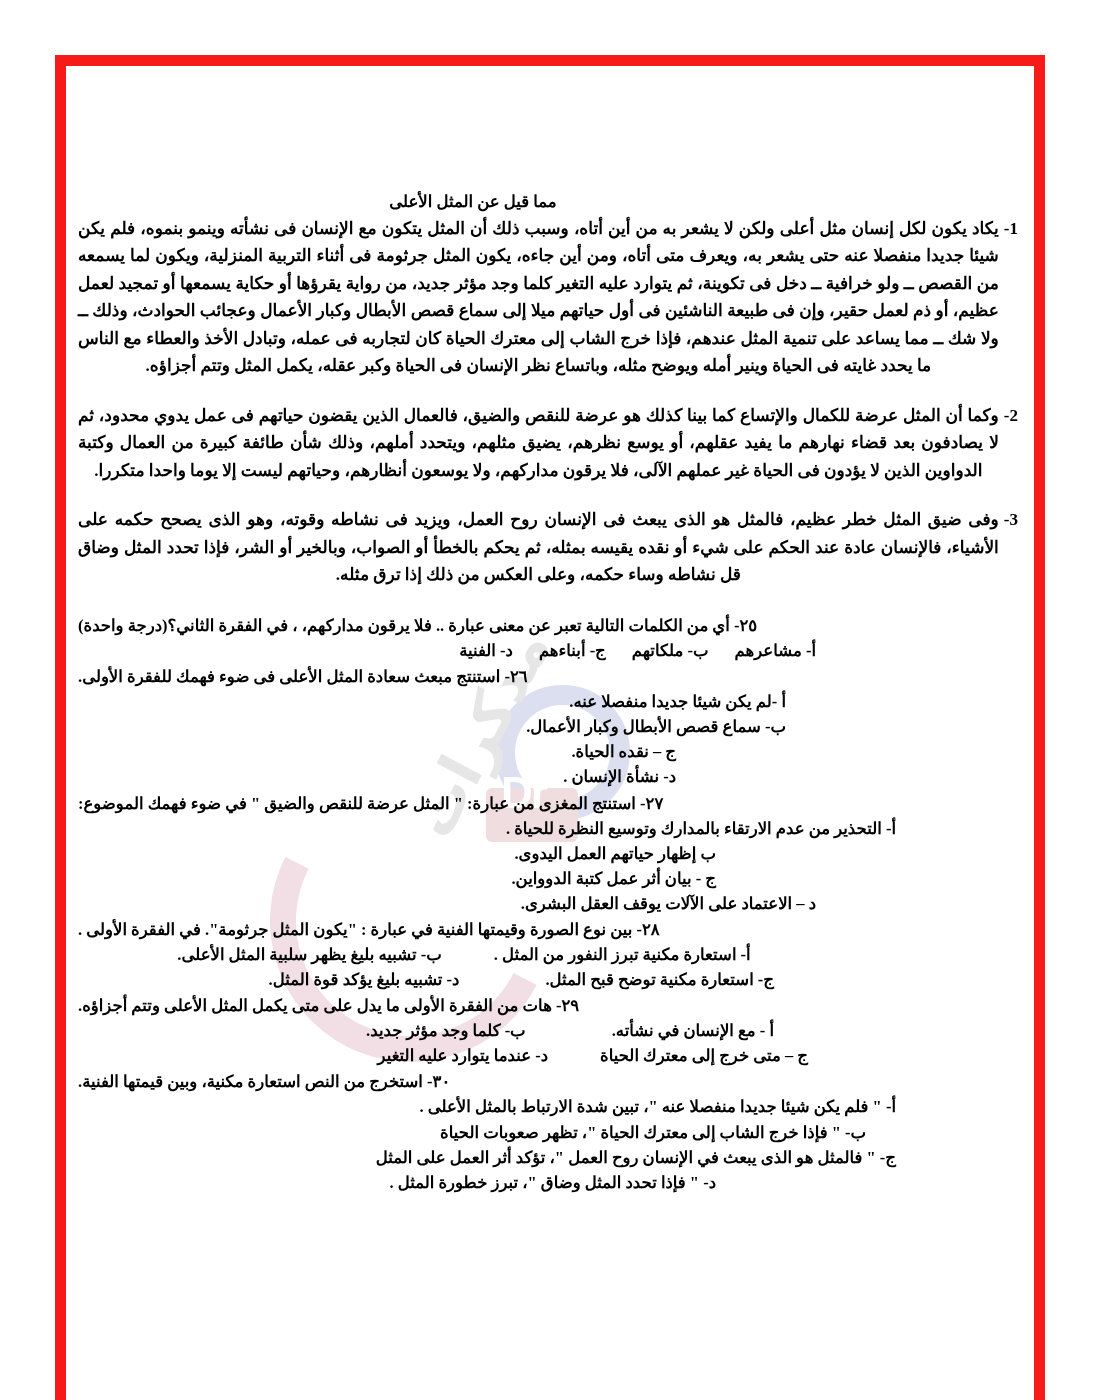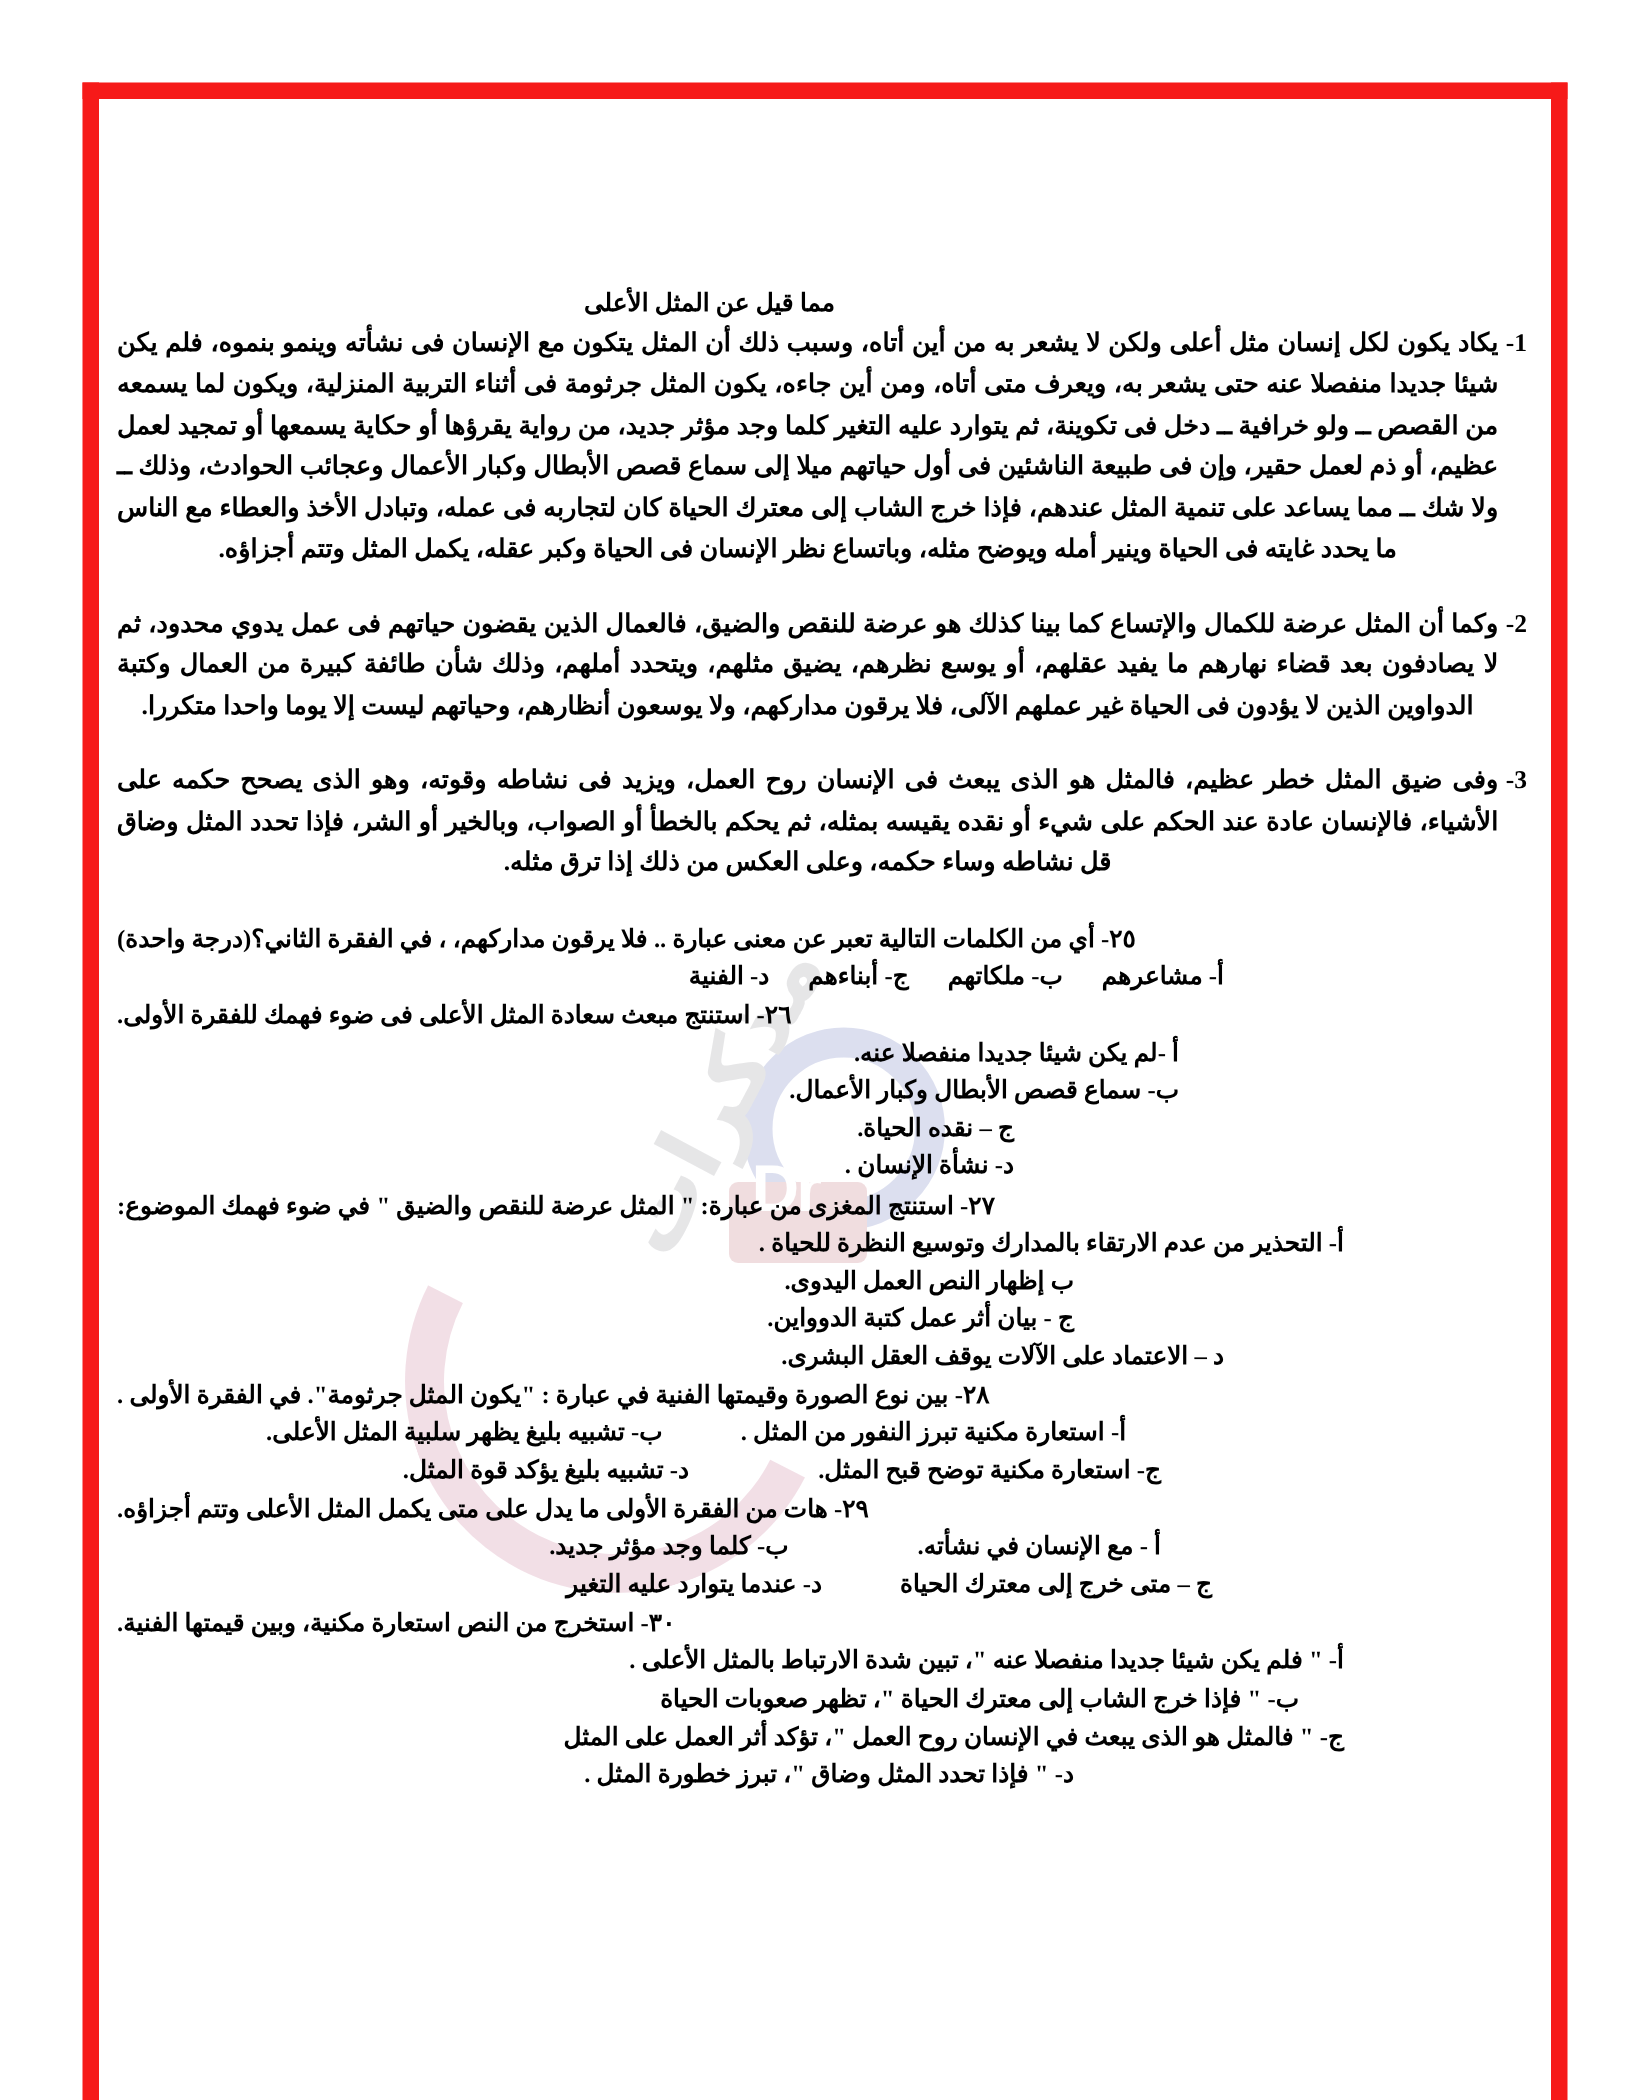--- a/index.html
+++ b/index.html
@@ -229,21 +229,21 @@
     </div>
 
     <div class="q-block">
       <div class="q-stem">٢٧- استنتج المغزى من عبارة: " المثل عرضة للنقص والضيق " في ضوء فهمك الموضوع:</div>
       <div class="q-opt indent-g">
         <span>أ-</span>
         <span class="u">التحذير من عدم الارتقاء بالمدارك وتوسيع النظرة للحياة .</span>
       </div>
       <div class="q-opt indent-b">
         <span>ب</span>
-        <span>إظهار النص العمل اليدوى.</span>
+        <span>إظهار حياتهم العمل اليدوى.</span>
       </div>
       <div class="q-opt indent-b">
         <span>ج -</span>
         <span>بيان أثر عمل كتبة الدوواين.</span>
       </div>
       <div class="q-opt indent-e">
         <span>د –</span>
         <span>الاعتماد على الآلات يوقف العقل البشرى.</span>
       </div>
     </div>

